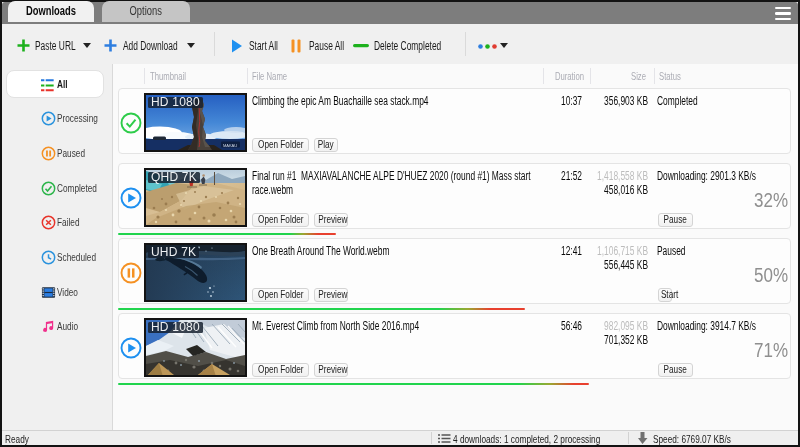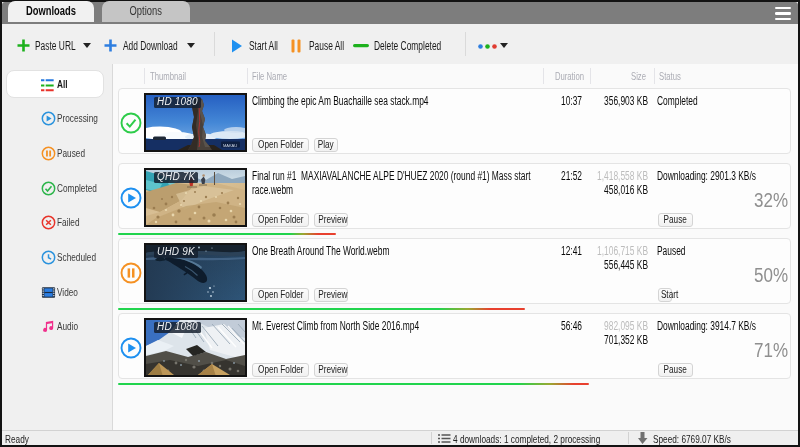--- a/index.html
+++ b/index.html
@@ -29,21 +29,21 @@
 .badge.green { background:#2db54b; }
 .selcard { position:absolute; left:6px; top:70px; width:98px; height:28px; background:#fff; border:1px solid #e2e2e2; border-radius:8px; }
 .sicon { position:absolute; left:11px; top:6.5px; width:15px; height:15px; }
 
 .list { position:absolute; left:113px; top:64px; width:685px; height:366px; background:#fafafa; }
 .hdr { position:absolute; top:70px; font-size:11px; color:#abacb4; line-height:13px; }
 .hsep { position:absolute; top:68px; width:1px; height:16px; background:#e4e4e8; }
 .row { position:absolute; left:118px; width:673px; height:66px; background:#fdfdfd; border:1px solid #e4e4e4; border-radius:4px; }
 .ricon { position:absolute; left:120px; width:22px; height:22px; }
 .thumb { position:absolute; left:144px; width:103px; height:59px; border:2px solid #131313; background:#333; overflow:hidden; }
-.tlabel { position:absolute; left:8px; top:2px; background:rgba(22,32,46,0.84); color:#eef0f2; font-size:10px; line-height:8.5px; padding:1px 3px 1.5px 3px; border-radius:1.5px; letter-spacing:0.2px;font-style:italic; }
+.tlabel { position:absolute; left:2px; top:2px; background:rgba(22,32,46,0.84); color:#eef0f2; font-size:12px; line-height:8.5px; padding:1px 3px 1.5px 3px; border-radius:1.5px; letter-spacing:0.2px; }
 .title { position:absolute; left:252px; font-size:12px; color:#0a0a0a; line-height:14px; }
 .dur { position:absolute; width:60px; text-align:right; font-size:12px; color:#0a0a0a; line-height:14px; }
 .size1 { position:absolute; width:100px; text-align:right; font-size:12px; color:#bcbcbc; line-height:14px; }
 .size2 { position:absolute; width:100px; text-align:right; font-size:12px; color:#0a0a0a; line-height:14px; }
 .stat { position:absolute; left:657px; font-size:12px; color:#0a0a0a; line-height:14px; }
 .pct { position:absolute; left:658px; width:130px; text-align:right; font-size:20px; color:#8f8f8f; line-height:20px; transform:scaleX(0.85); transform-origin:100% 50%; }
 .btn { position:absolute; height:14px; background:linear-gradient(#fcfcfc,#f1f1f1); border:1px solid #d4d4d4; border-radius:3px; font-size:10px; color:#222; text-align:center; line-height:12px; white-space:nowrap; }
 .btn span { display:inline-block; transform:scaleX(0.82); }
 .pbar { position:absolute; left:118px; height:2px; border-radius:1px; }
 
@@ -347,21 +347,21 @@
     <path d="M39 21.5 C43 23.5 48 27 51.5 30.5" stroke="#43617c" stroke-width="1.1" fill="none" opacity="0.85"></path>
     <path d="M43 25.5 C41.5 27.5 40 28.8 37.8 29.8" stroke="#0e1c2c" stroke-width="1.4" fill="none"></path>
     <g fill="#d8e8f4" opacity="0.9">
         <circle cx="64" cy="43" r="1.1"></circle>
         <circle cx="67" cy="47" r="0.8"></circle>
         <circle cx="62" cy="47" r="0.7"></circle>
         <circle cx="65" cy="51" r="0.9"></circle>
         <circle cx="68" cy="41" r="0.6"></circle>
       </g>
   </svg>
-  <div class="tlabel">UHD 9K</div>
+  <div class="tlabel">UHD 7K</div>
 </div>
 <div class="title sx70" style="top:244px">One Breath Around The World.webm</div>
 <div class="dur sx70r" style="left:522px;top:244px">12:41</div>
 <div class="size1 sx70r" style="left:548px;top:244px">1,106,715 KB</div>
 <div class="size2 sx70r" style="left:548px;top:258px">556,445 KB</div>
 <div class="stat sx70" style="top:244px">Paused</div>
 <div class="pct" style="top:265px">50%</div>
 <div class="btn" style="left:252px;top:288px;width:57px"><span>Open Folder</span></div>
 <div class="btn" style="left:314px;top:288px;width:34px"><span>Preview</span></div>
 <div class="btn" style="left:658px;top:288px;width:14px"><span>Start</span></div>

